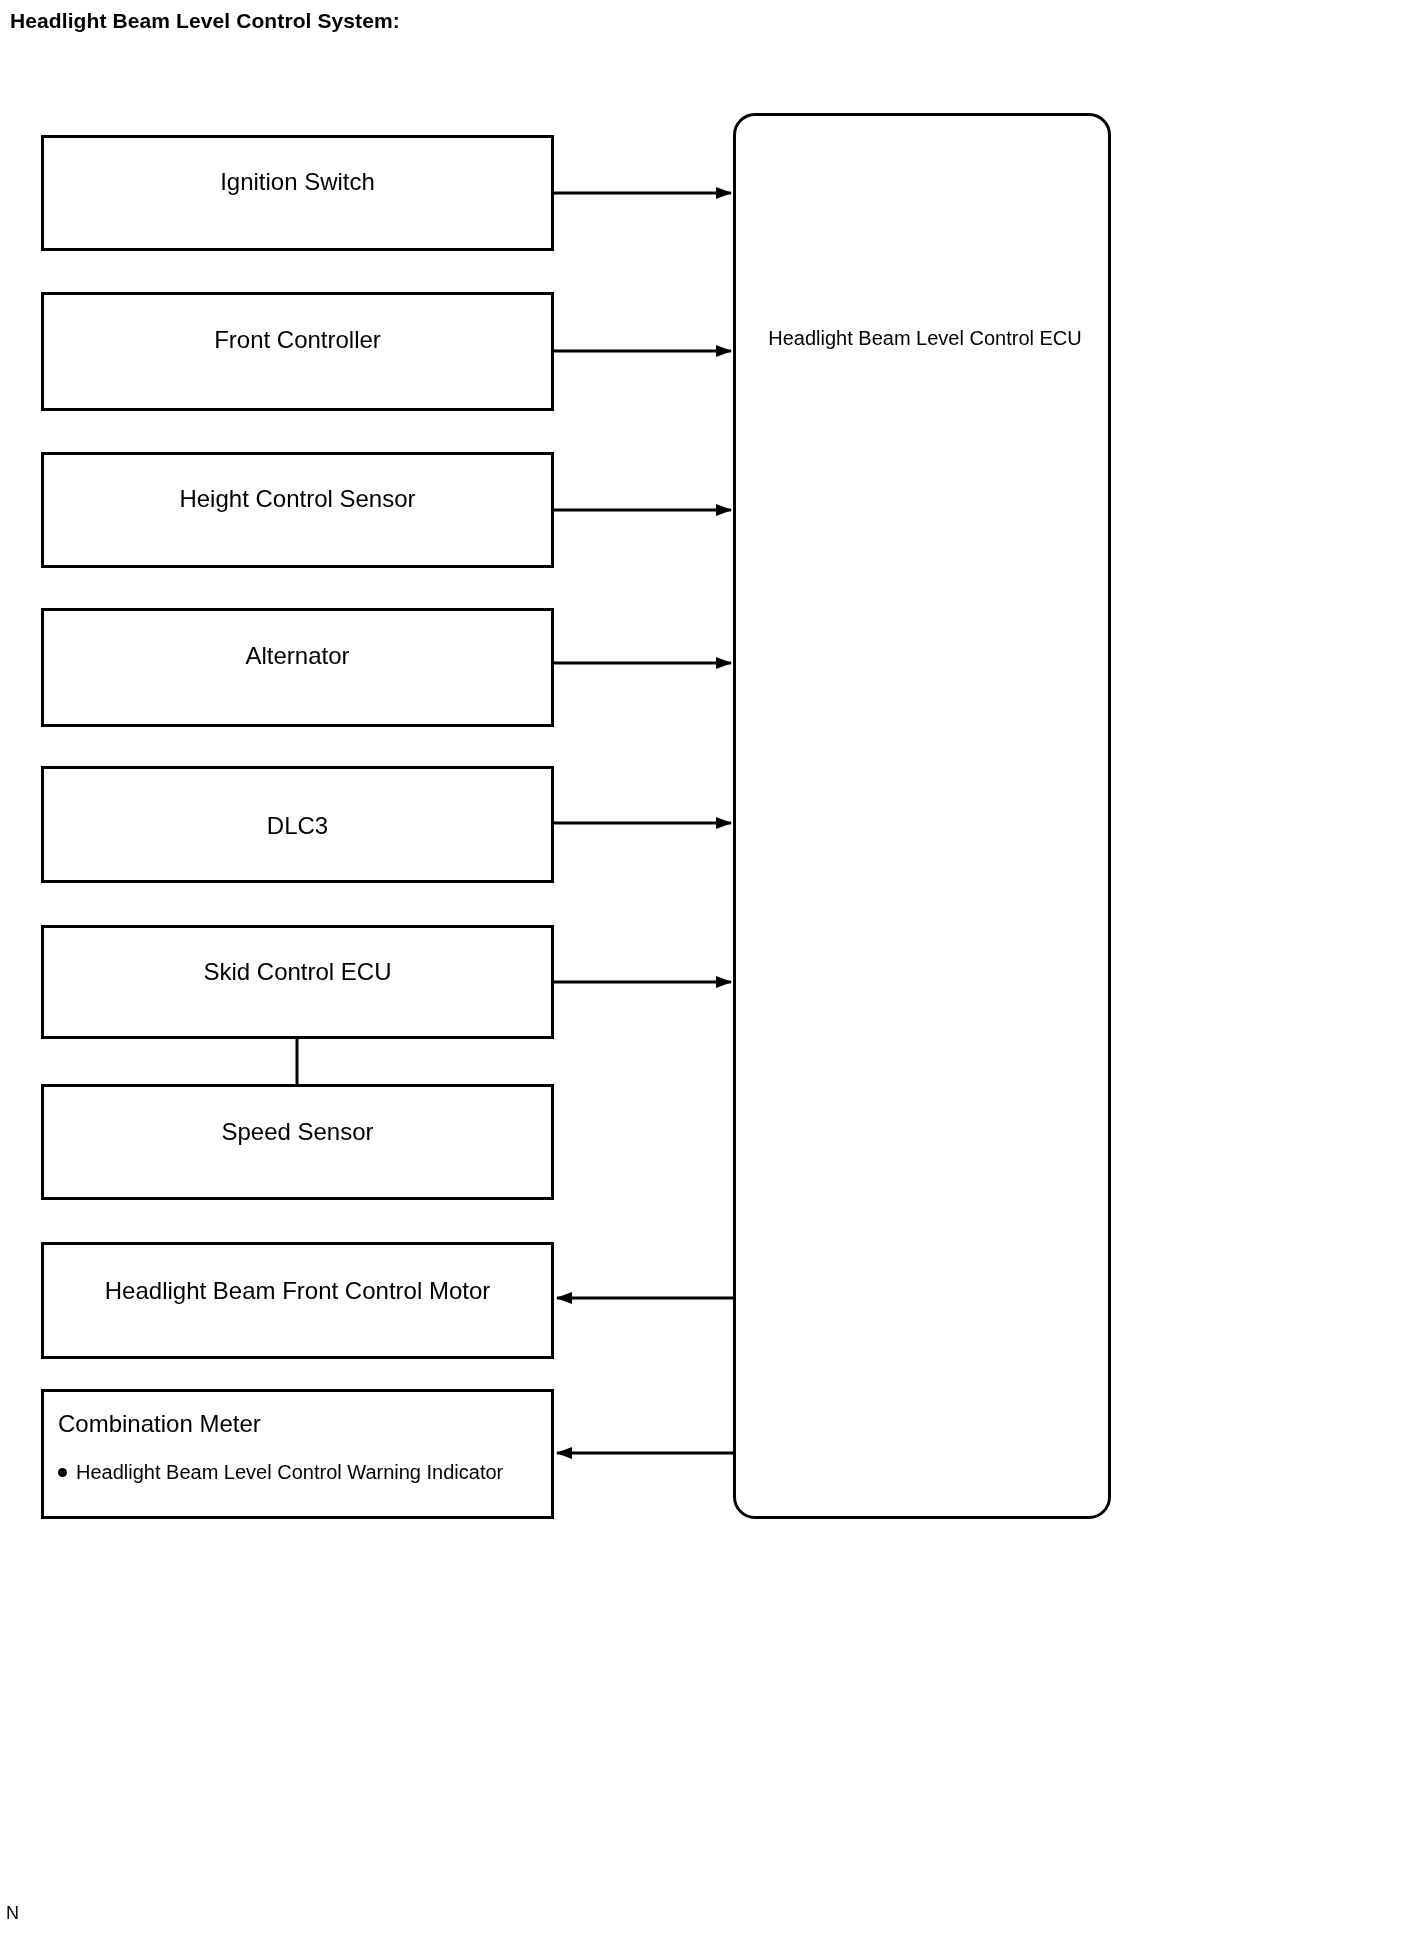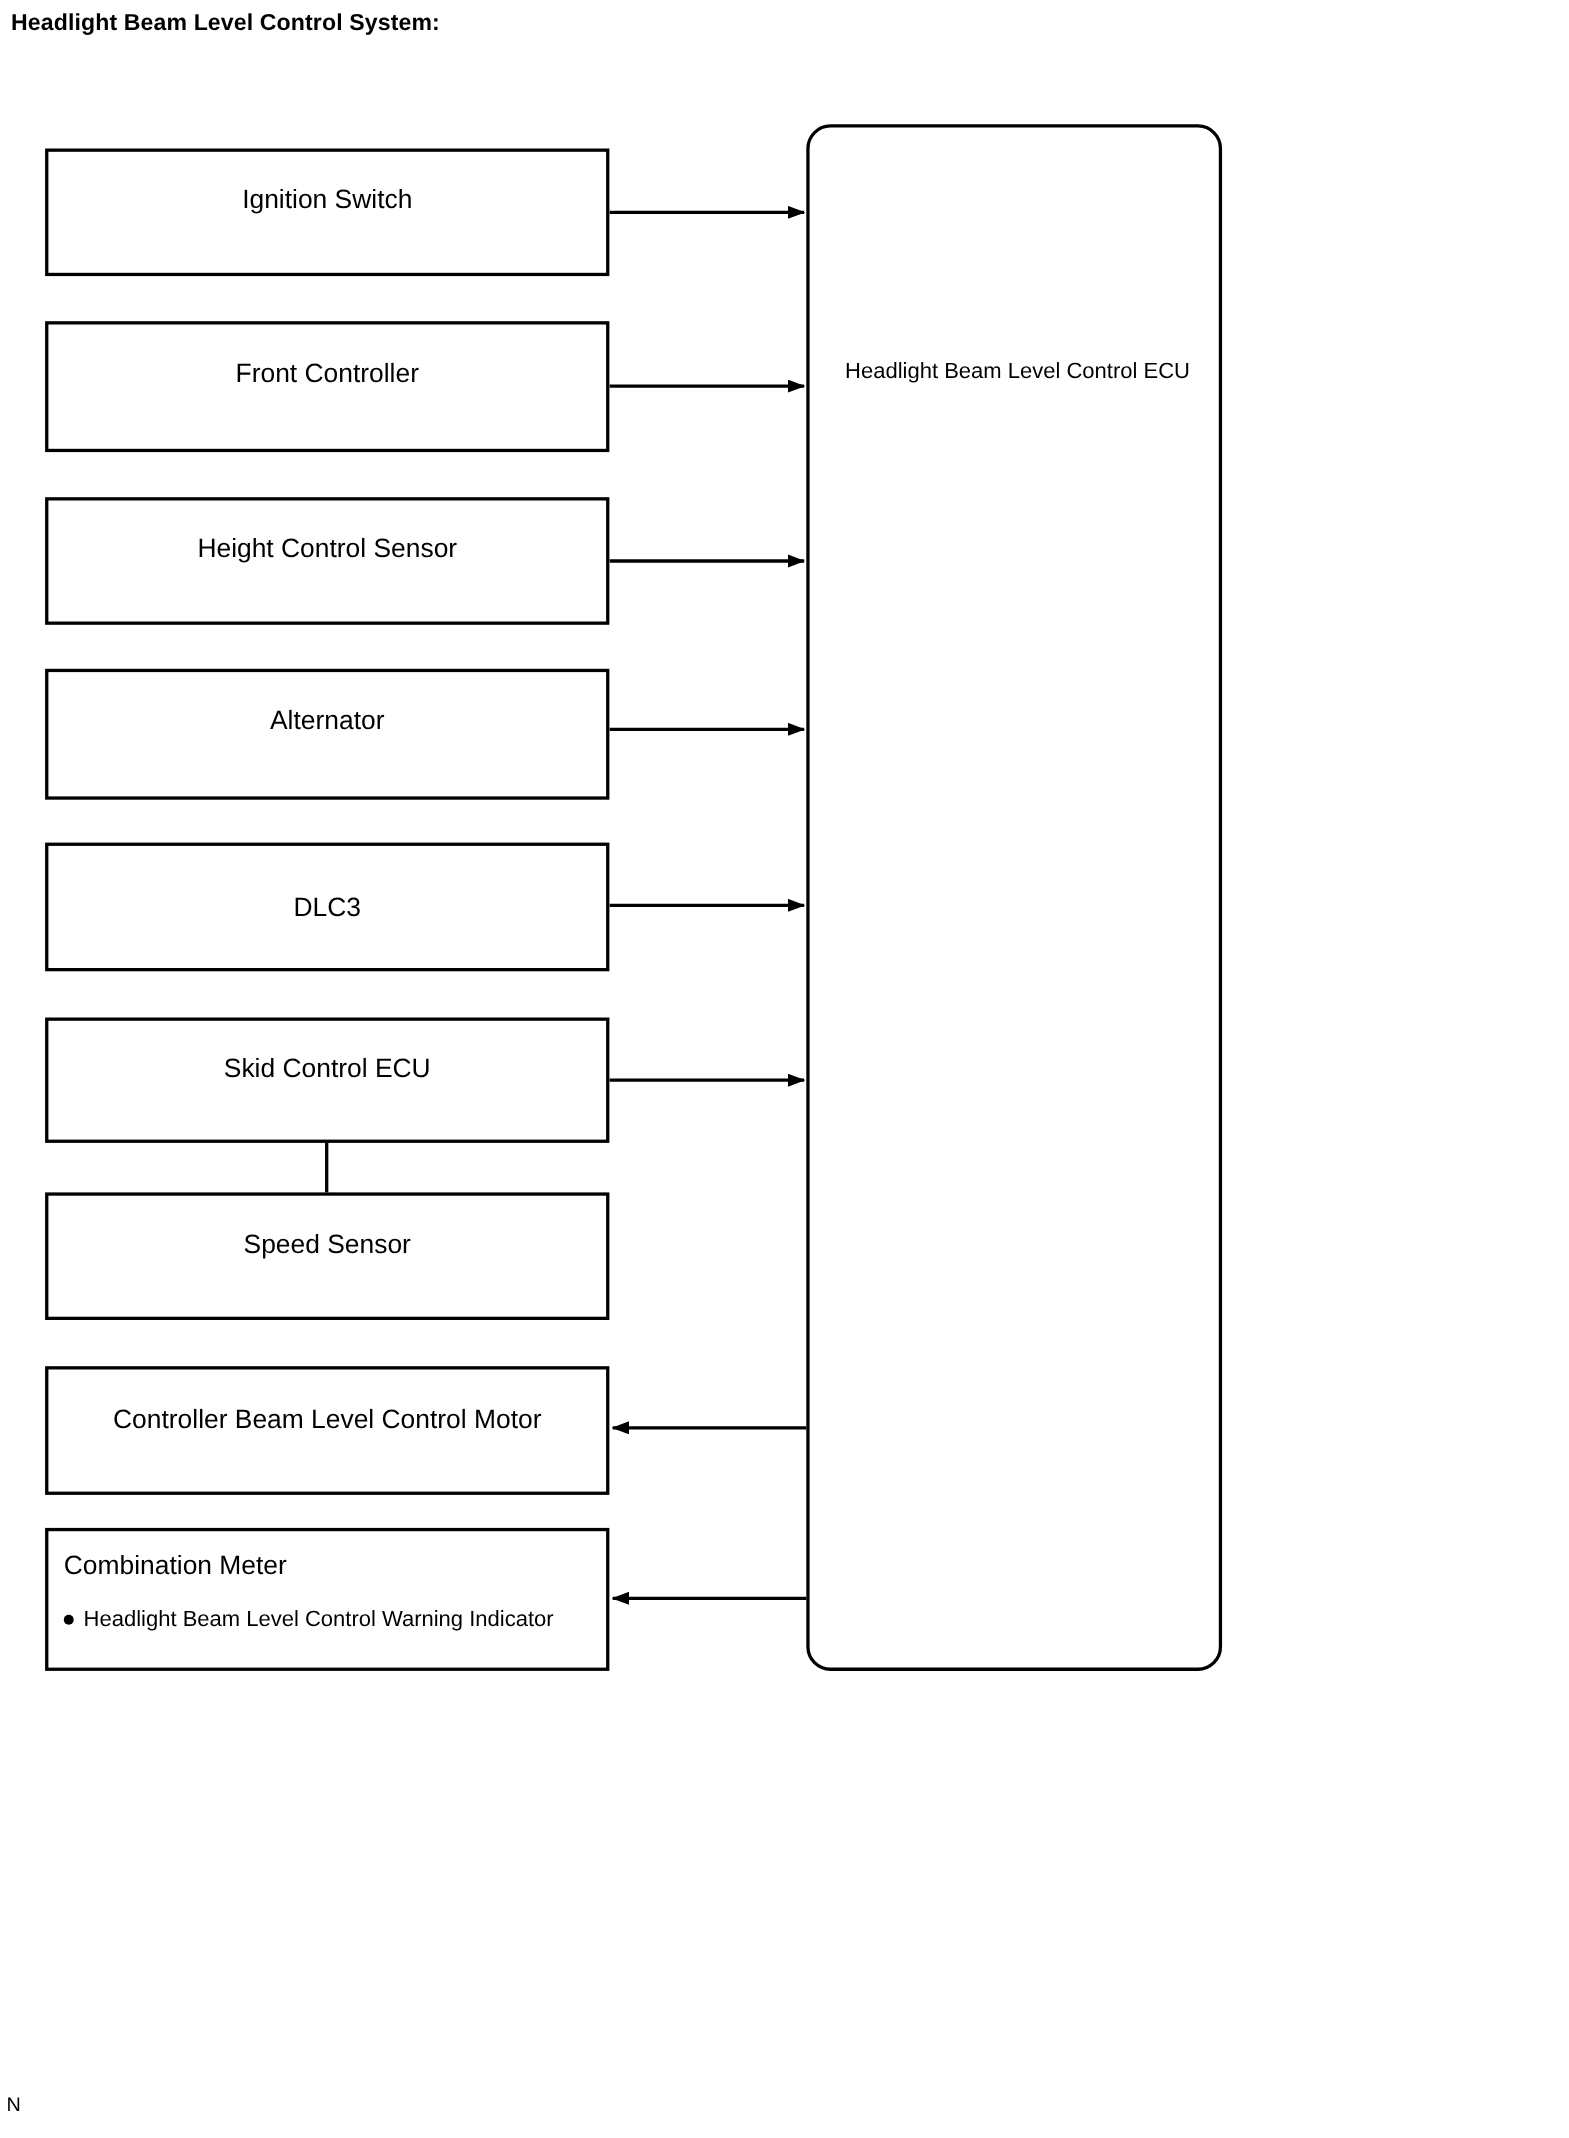--- a/index.html
+++ b/index.html
@@ -158,21 +158,21 @@
 
   <div class="node-box" style="left:41px; top:925px; width:513px; height:114px;">
     <div class="node-label" style="top:30px;">Skid Control ECU</div>
   </div>
 
   <div class="node-box" style="left:41px; top:1084px; width:513px; height:116px;">
     <div class="node-label" style="top:31px;">Speed Sensor</div>
   </div>
 
   <div class="node-box" style="left:41px; top:1242px; width:513px; height:117px;">
-    <div class="node-label" style="top:32px;">Controller Beam Level Control Motor</div>
+    <div class="node-label" style="top:32px;">Headlight Beam Front Control Motor</div>
   </div>
 
   <div class="node-box" style="left:41px; top:1389px; width:513px; height:130px;">
     <div class="node-label left-align" style="top:18px;">Combination Meter</div>
     <div class="bullet-row" style="top:66px;">
       <span class="bullet-dot"></span>
       <span>Headlight Beam Level Control Warning Indicator</span>
     </div>
   </div>
 

